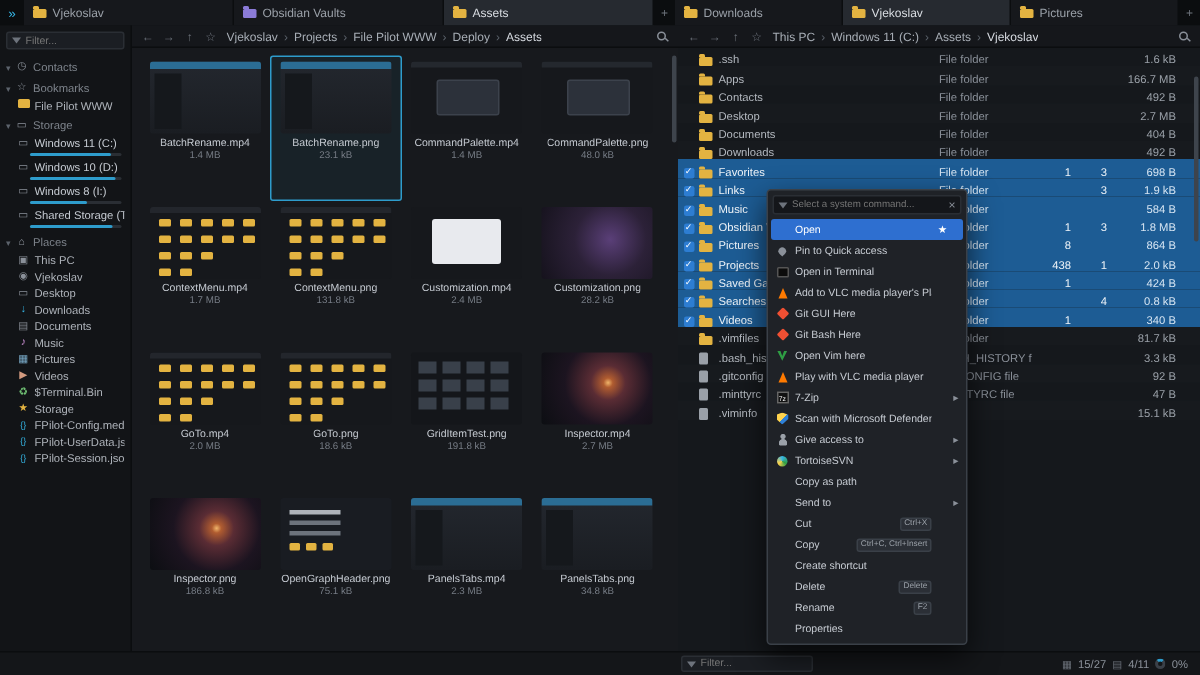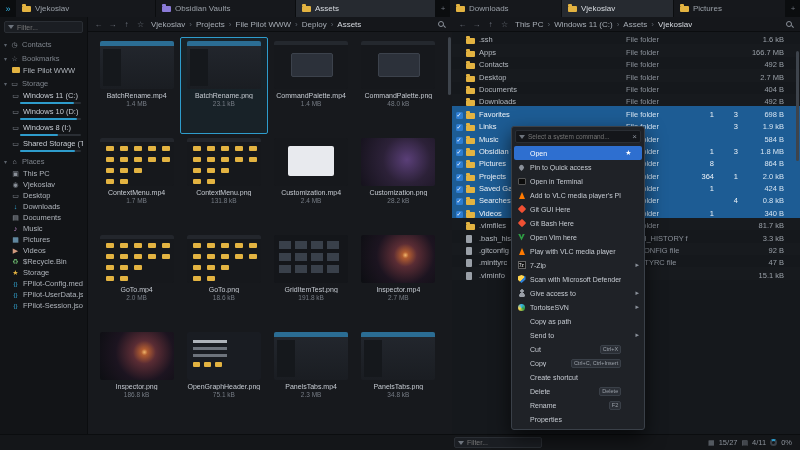--- a/index.html
+++ b/index.html
@@ -298,21 +298,21 @@
           <div class="sb-item">
           <span class="sic ic-image image"></span>
           <span class="sb-label">Pictures</span>
         </div>
           <div class="sb-item">
           <span class="sic ic-video video"></span>
           <span class="sb-label">Videos</span>
         </div>
           <div class="sb-item">
           <span class="sic ic-recycle recycle"></span>
-          <span class="sb-label">$Recycle.Bin</span>
+          <span class="sb-label">$Terminal.Bin</span>
         </div>
           <div class="sb-item">
           <span class="sic ic-star star"></span>
           <span class="sb-label">Storage</span>
         </div>
           <div class="sb-item">
           <span class="sic ic-json json"></span>
           <span class="sb-label">FPilot-Config.media</span>
         </div>
           <div class="sb-item">
@@ -592,21 +592,21 @@
         </div>
           <div class="trow sel">
           <span class="c-check">
               <span class="cb on"></span>
             </span>
           <span class="c-icon">
               <span class="fico ic-folder folder"></span>
             </span>
           <span class="c-name">Projects</span>
           <span class="c-type">File folder</span>
-          <span class="c-folders">364</span>
+          <span class="c-folders">438</span>
           <span class="c-files">1</span>
           <span class="c-size">2.0 kB</span>
         </div>
           <div class="trow sel">
           <span class="c-check">
               <span class="cb on"></span>
             </span>
           <span class="c-icon">
               <span class="fico ic-folder folder"></span>
             </span>

